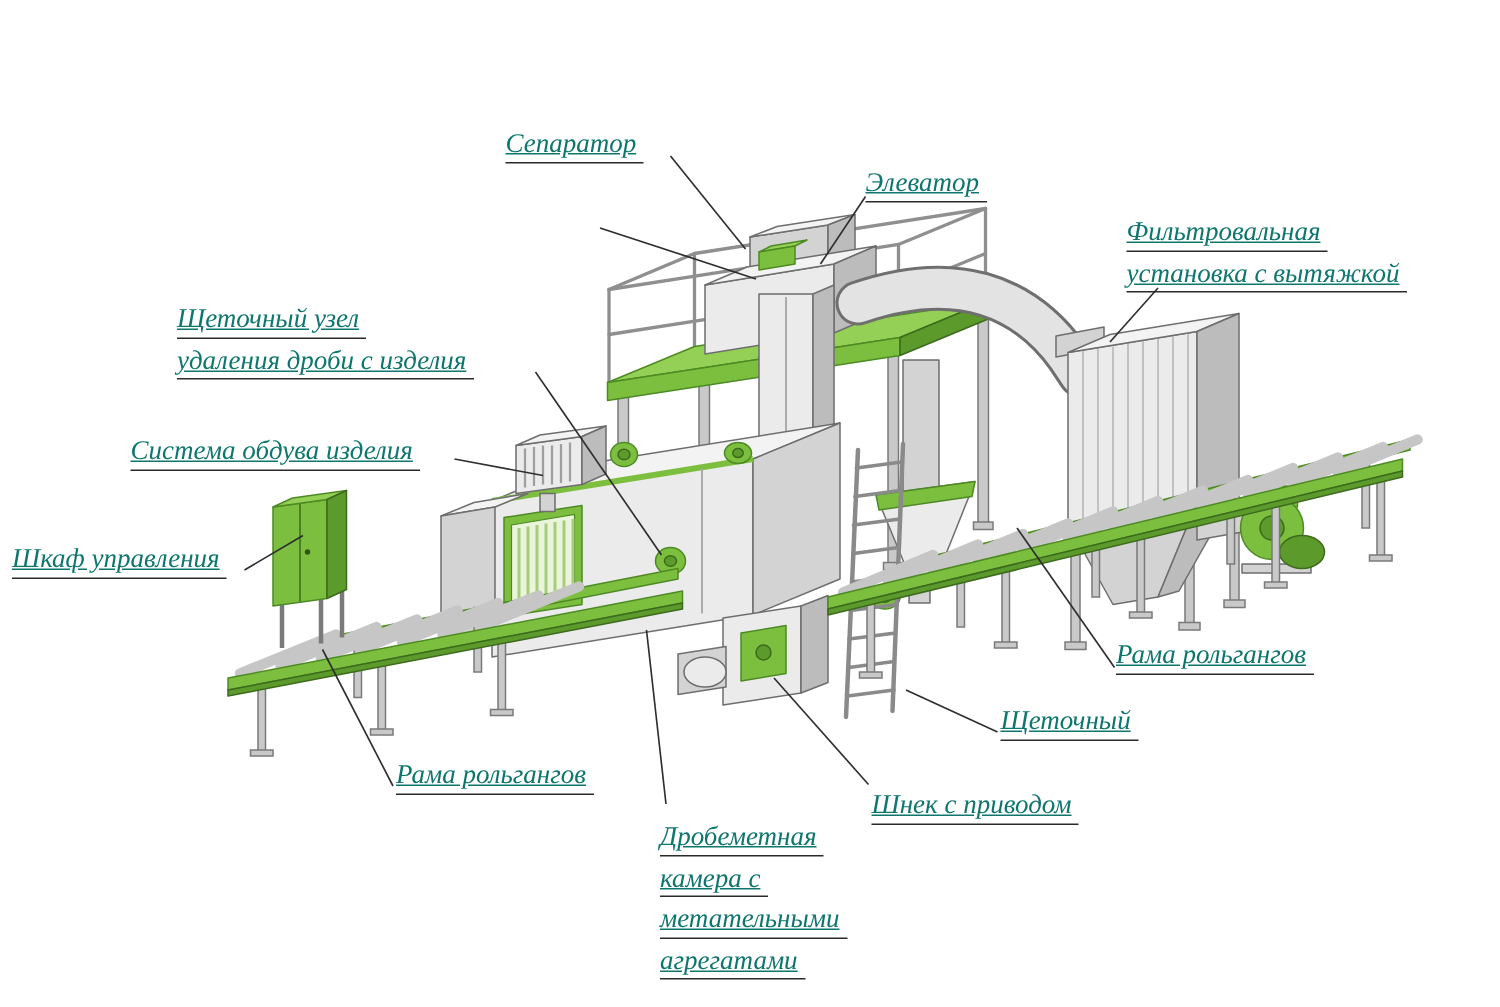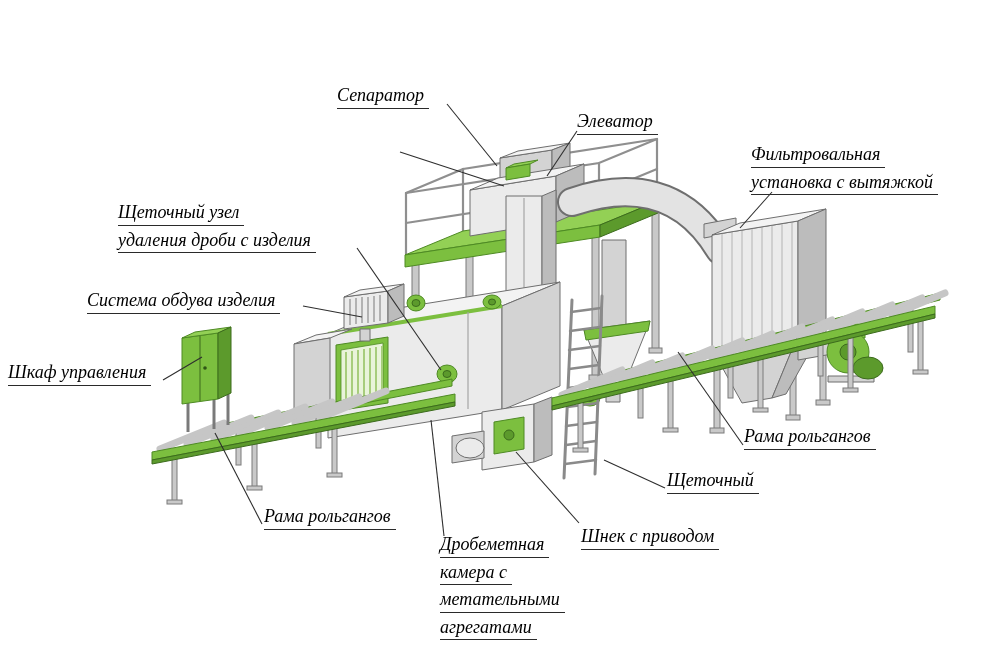--- a/index.html
+++ b/index.html
@@ -24,21 +24,21 @@
   .slats{stroke:#a7cd7c;stroke-width:2;}
   .ladder-rail{stroke:#8a8a8a;stroke-width:3;stroke-linecap:round;}
   .ladder-rung{stroke:#8a8a8a;stroke-width:2.4;stroke-linecap:round;}
   .seam{stroke:#a5a5a5;stroke-width:1.2;}
   .duct-out{stroke:#6f6f6f;stroke-width:30;fill:none;stroke-linecap:round;}
   .duct-in{stroke:#e3e3e3;stroke-width:26;fill:none;stroke-linecap:round;}
   .leader line{stroke:#2e2e2e;stroke-width:1.1;}
 
   
   .label{position:absolute;font:italic 18px/1.2 "Liberation Serif",serif;
-         color:#000000;white-space:nowrap;}
+         color:#0f766e;white-space:nowrap;text-decoration:underline;}
   .label-line{display:block;width:max-content;border-bottom:1.4px solid #2a2a2a;
               padding:0 5px 1px 0;margin-bottom:4px;}
 </style>
 </head>
 <body>
 
 <div class="stage">
 
 <svg width="1000" height="671" viewBox="0 0 1000 671">
 
@@ -329,20 +329,20 @@
 </div>
 
 <div class="label" style="left:581px;top:526px">
   <span class="label-line">Шнек с приводом</span>
 </div>
 
 <div class="label" style="left:264px;top:506px">
   <span class="label-line">Рама рольгангов</span>
 </div>
 
-<div class="label" style="left:440px;top:534px">
+<div class="label" style="left:440px;top:547px">
   <span class="label-line">Дробеметная</span>
   <span class="label-line">камера с</span>
   <span class="label-line">метательными</span>
   <span class="label-line">агрегатами</span>
 </div>
 
 </div>
 
 </body></html>

